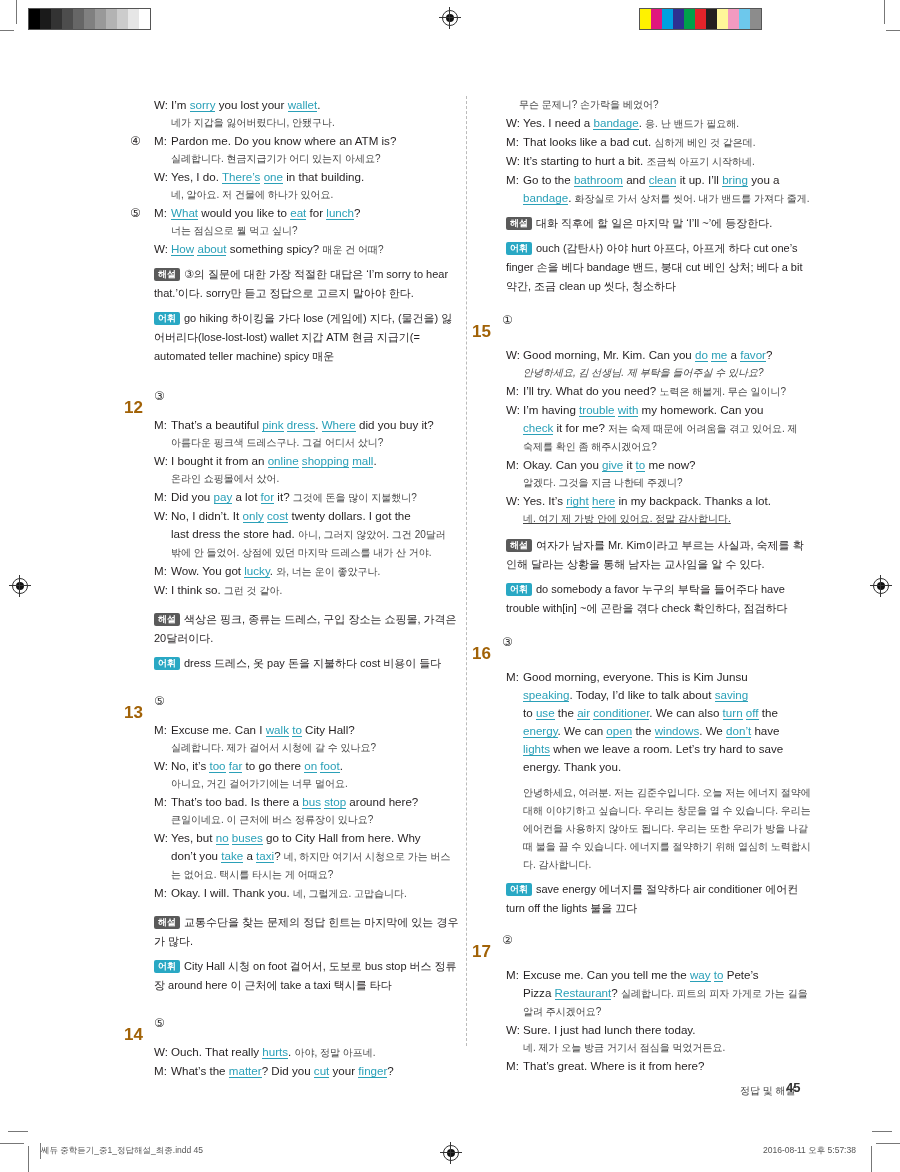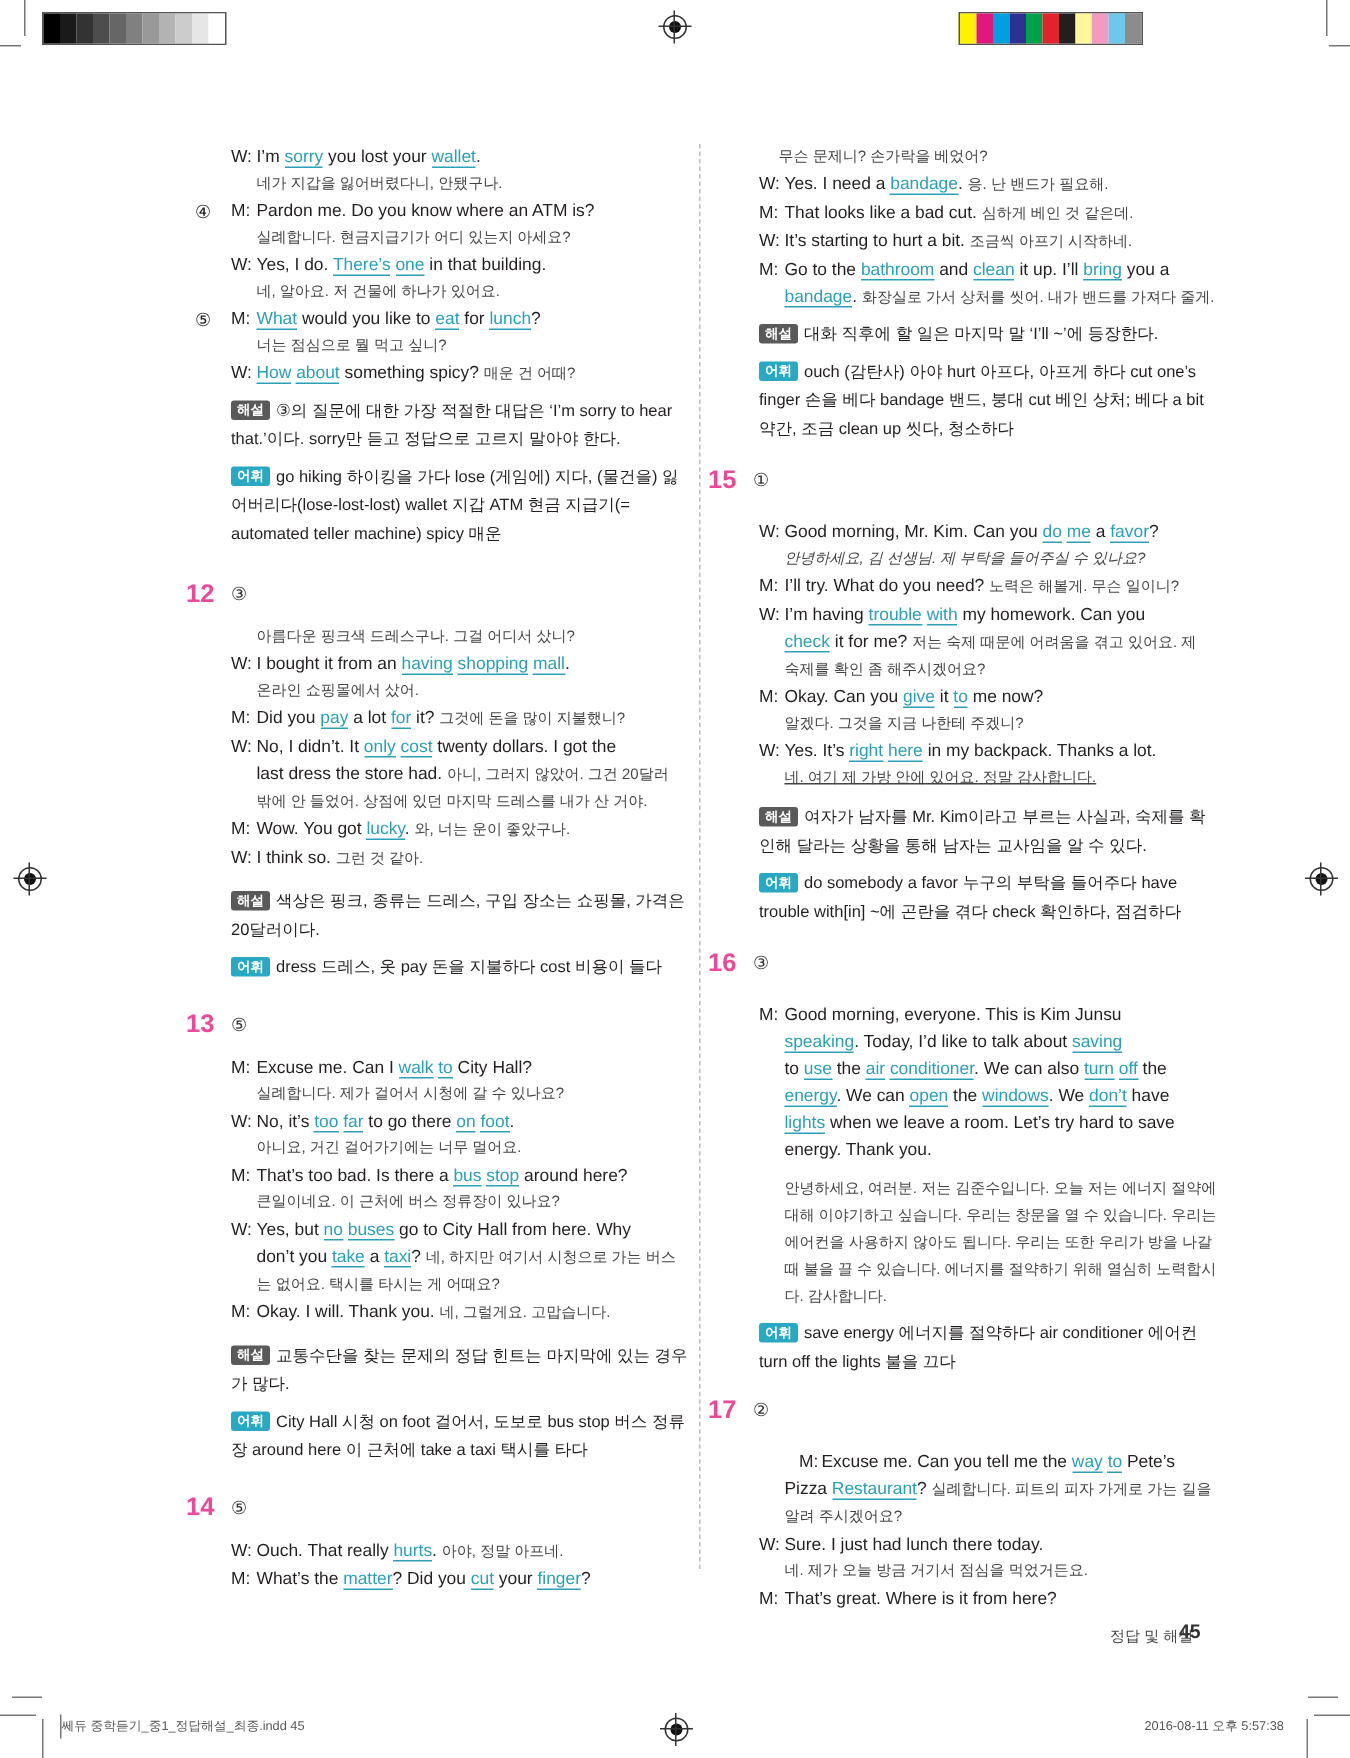--- a/index.html
+++ b/index.html
@@ -21,21 +21,21 @@
 
   .line { position:relative; font-size:11.6px; line-height:18px; white-space:nowrap; }
   .kr { font-size:10px; color:#444; }
   .indent1 { padding-left:24px; }
   .indent2 { padding-left:41px; }
   .num { position:absolute; left:0; font-size:12px; }
   .spk { display:inline-block; width:17px; }
   .hl { color:#2aa0b8; border-bottom:1px solid #2aa0b8; }
 
   .qhead { position:relative; height:26px; margin-top:14px; margin-bottom:4px; }
-  .qnum { position:absolute; left:-6px; top:0; font-size:17px; font-weight:bold; color:#ec4899; }
+  .qnum { position:absolute; left:-6px; top:12px; font-size:17px; font-weight:bold; color:#a16207; }
   .qans { position:absolute; left:24px; top:3px; font-size:12px; color:#333; }
 
   .note { font-size:11px; line-height:19px; margin-top:6px; margin-bottom:4px; white-space:normal; padding-left:24px; }
   .badge { display:inline-block; font-size:9px; font-weight:bold; color:#fff; padding:0 4px; line-height:13px; border-radius:2px; margin-right:4px; vertical-align:1px; }
   .badge.dark { background:#5a5a5a; }
   .badge.blue { background:#29a8c4; }
   .gap { height:6px; }
 
   .footer-title { position:absolute; left:740px; top:1084px; font-size:10px; color:#444; }
   .footer-page { position:absolute; left:786px; top:1080px; font-size:13px; font-weight:bold; color:#333; }
@@ -116,23 +116,26 @@
   <div class="line indent1">
     <span class="spk">W:</span><span class="hl">How</span><span> </span><span class="hl">about</span><span> something spicy? </span><span class="kr">매운 건 어때?</span>
   </div>
   <div class="note"><span class="badge dark">해설</span><span>③의 질문에 대한 가장 적절한 대답은 ‘I’m sorry to hear that.’이다. sorry만 듣고 정답으로 고르지 말아야 한다.</span></div>
   <div class="note"><span class="badge blue">어휘</span><span>go hiking 하이킹을 가다 lose (게임에) 지다, (물건을) 잃어버리다(lose-lost-lost) wallet 지갑 ATM 현금 지급기(= automated teller machine) spicy 매운</span></div>
 
   <div class="qhead" style="margin-top:20px;">
     <span class="qnum">12</span>
     <span class="qans">③</span>
   </div>
+  <div class="line indent1">
+    <span class="spk">M:</span><span>That’s a beautiful </span><span class="hl">pink</span><span> </span><span class="hl">dress</span><span>. </span><span class="hl">Where</span><span> did you buy it?</span>
+  </div>
   <div class="line indent2 kr">아름다운 핑크색 드레스구나. 그걸 어디서 샀니?</div>
   <div class="line indent1">
-    <span class="spk">W:</span><span>I bought it from an </span><span class="hl">having</span><span> </span><span class="hl">shopping</span><span> </span><span class="hl">mall</span><span>.</span>
+    <span class="spk">W:</span><span>I bought it from an </span><span class="hl">online</span><span> </span><span class="hl">shopping</span><span> </span><span class="hl">mall</span><span>.</span>
   </div>
   <div class="line indent2 kr">온라인 쇼핑몰에서 샀어.</div>
   <div class="line indent1">
     <span class="spk">M:</span><span>Did you </span><span class="hl">pay</span><span> a lot </span><span class="hl">for</span><span> it? </span><span class="kr">그것에 돈을 많이 지불했니?</span>
   </div>
   <div class="line indent1">
     <span class="spk">W:</span><span>No, I didn’t. It </span><span class="hl">only</span><span> </span><span class="hl">cost</span><span> twenty dollars. I got the</span>
   </div>
   <div class="line indent2">
     <span>last dress the store had. </span><span class="kr">아니, 그러지 않았어. 그건 20달러</span>
@@ -269,21 +272,21 @@
   <div class="line kr" style="padding-left:45px;">에어컨을 사용하지 않아도 됩니다. 우리는 또한 우리가 방을 나갈</div>
   <div class="line kr" style="padding-left:45px;">때 불을 끌 수 있습니다. 에너지를 절약하기 위해 열심히 노력합시</div>
   <div class="line kr" style="padding-left:45px;">다. 감사합니다.</div>
   <div class="note" style="padding-left:28px;"><span class="badge blue">어휘</span><span>save energy 에너지를 절약하다 air conditioner 에어컨 turn off the lights 불을 끄다</span></div>
 
   <div class="qhead" style="margin-top:12px;">
     <span class="qnum">17</span>
     <span class="qans">②</span>
   </div>
   <div class="gap"></div>
-  <div class="line" style="padding-left:28px;text-align:center;">
+  <div class="line" style="padding-left:28px;">
     <span class="spk">M:</span><span>Excuse me. Can you tell me the </span><span class="hl">way</span><span> </span><span class="hl">to</span><span> Pete’s</span>
   </div>
   <div class="line" style="padding-left:45px;">
     <span>Pizza </span><span class="hl">Restaurant</span><span>? </span><span class="kr">실례합니다. 피트의 피자 가게로 가는 길을</span>
   </div>
   <div class="line kr" style="padding-left:45px;">알려 주시겠어요?</div>
   <div class="line" style="padding-left:28px;">
     <span class="spk">W:</span><span>Sure. I just had lunch there today.</span>
   </div>
   <div class="line kr" style="padding-left:45px;">네. 제가 오늘 방금 거기서 점심을 먹었거든요.</div>

